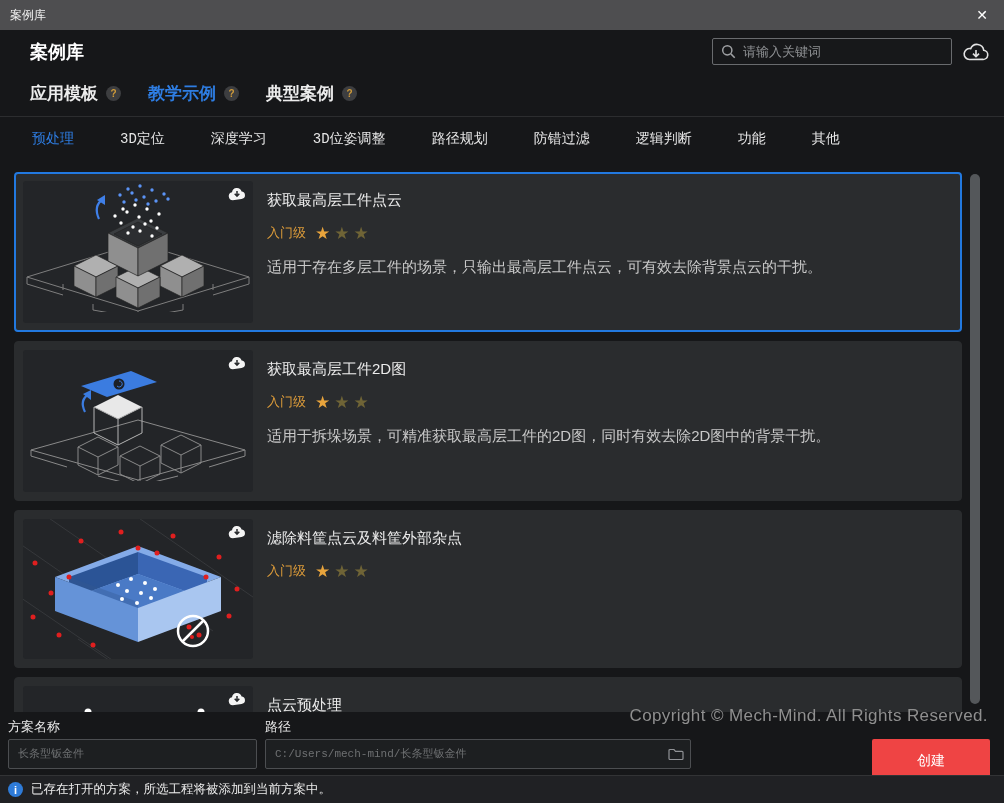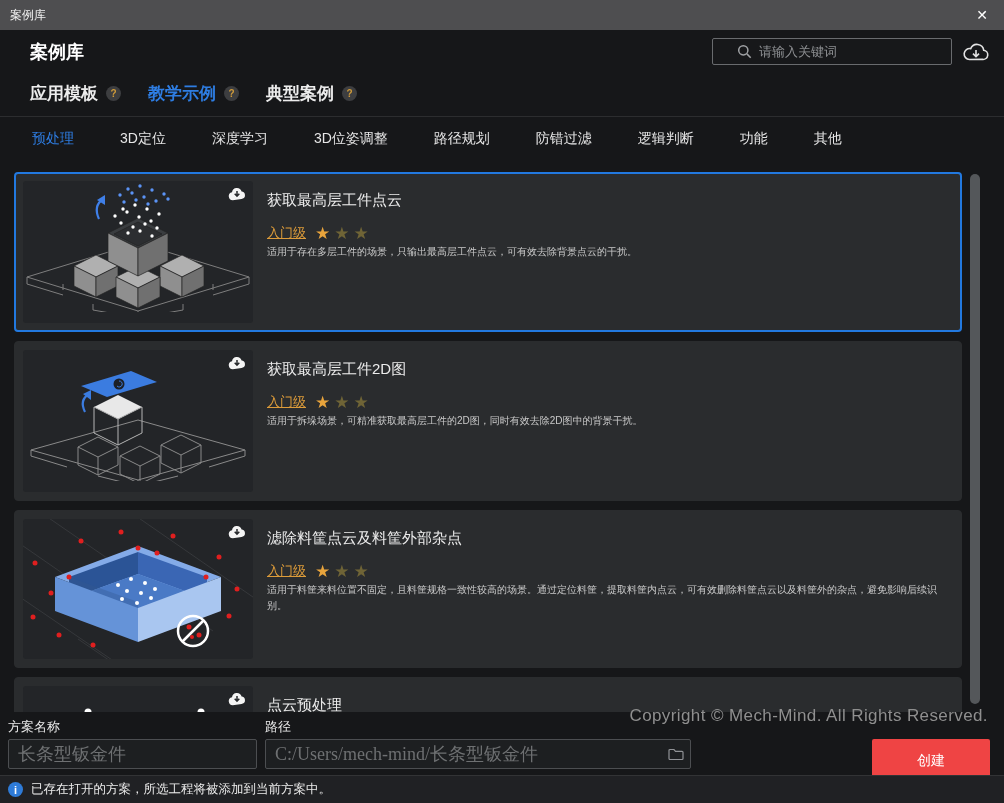--- a/index.html
+++ b/index.html
@@ -9,58 +9,58 @@
     background:#161719;
     font-family:"Liberation Sans","DejaVu Sans",sans-serif;
     color:#ececec;
   }
   
   .titlebar { position:absolute; left:0; top:0; width:1004px; height:30px; background:#4e4e50; }
   .tb-title { position:absolute; left:10px; top:0; line-height:30px; font-size:12px; color:#f2f2f2; }
   .tb-close { position:absolute; right:0; top:0; width:44px; height:30px; display:flex; align-items:center; justify-content:center; color:#ffffff; font-size:14px; cursor:pointer; }
   
   .header-title { position:absolute; left:30px; top:40px; font-size:18px; font-weight:bold; color:#ffffff; }
-  .search-box { position:absolute; right:52px; top:38px; width:240px; height:27px; border:1px solid #696b6e; border-radius:2px; display:flex; align-items:center; padding:0 24px; gap:7px; background:#17181a; }
+  .search-box { position:absolute; right:52px; top:38px; width:240px; height:27px; border:1px solid #696b6e; border-radius:2px; display:flex; align-items:center; padding:0 8px; gap:7px; background:#17181a; }
   .search-box input { flex:1; min-width:0; background:transparent; border:none; outline:none; color:#dddddd; font-size:13px; font-family:inherit; }
   .search-box input::placeholder { color:#8e9093; }
   .cloud-btn { position:absolute; right:12px; top:38px; width:32px; height:27px; display:flex; align-items:center; justify-content:center; cursor:pointer; }
   
   .tabs { position:absolute; left:30px; top:82px; display:flex; gap:27px; align-items:center; }
   .tab { display:flex; align-items:center; gap:8px; cursor:pointer; }
   .tab-label { font-size:17px; font-weight:bold; color:#ededed; }
   .tab.active .tab-label { color:#2e7de2; }
   .help-badge { width:15px; height:15px; border-radius:50%; background:#3d3e40; color:#cf9b3a; font-size:10px; font-weight:bold; display:flex; align-items:center; justify-content:center; }
   
-  .subtabs { position:absolute; left:0; right:0; top:116px; height:44px; border-top:1px solid #2c2d2f; display:flex; align-items:center; padding-left:32px; gap:46px; }
+  .subtabs { position:absolute; left:0; right:0; top:116px; height:44px; border-top:1px solid #2c2d2f; display:flex; align-items:center; padding-left:32px; gap:46px;font-family:Liberation Mono, monospace; }
   .subtab { font-size:14px; color:#e6e6e6; cursor:pointer; white-space:nowrap; }
   .subtab.active { color:#2e7de2; }
   
   .card-list { position:absolute; left:14px; top:172px; width:948px; height:540px; overflow:hidden; }
   .card { position:relative; height:160px; background:#2a2c2e; border:1px solid #2a2c2e; border-radius:4px; margin-bottom:9px; padding:8px; display:flex; cursor:pointer; }
   .card.selected { border:2px solid #2279e0; padding:7px; }
   .card.tall { height:158px;justify-content:center; }
   .thumb { width:230px; align-self:stretch; background:#232528; border-radius:3px; position:relative; flex-shrink:0; overflow:hidden; }
   .cloud-badge { position:absolute; top:6px; right:7px; cursor:pointer; }
   .card-body { flex:1; min-width:0; padding:10px 4px 0 14px; }
   .card-title { font-size:15px; color:#ececec; }
   .rating { margin-top:14px; display:flex; align-items:center; gap:9px; }
-  .level { font-size:13px; color:#dd9c3a;text-decoration:underline; }
+  .level { font-size:13px; color:#dd9c3a; }
   .stars { display:inline-flex; gap:4px; font-size:17px; line-height:1; }
   .star-filled { color:#e8a43c; }
   .star-dim { color:#6f6436; }
-  .desc { margin-top:2px; font-size:10px; color:#c9c9c9; line-height:1.6; }
+  .desc { margin-top:13px; font-size:15px; color:#c9c9c9; line-height:1.6; }
   
   .scrollbar { position:absolute; left:970px; top:172px; width:10px; height:538px; }
   .scroll-thumb { width:10px; height:530px; margin-top:2px; background:#54575a; border-radius:5px; cursor:pointer; }
   
   .copyright { position:absolute; right:16px; top:706px; font-size:17px; color:#8f8f8f; letter-spacing:0.4px; }
   .f-label1 { position:absolute; left:8px; top:718px; font-size:13px; color:#e9e9e9; }
   .f-label2 { position:absolute; left:265px; top:718px; font-size:13px; color:#e9e9e9; }
   .input-wrap { position:absolute; top:739px; height:30px; background:#1d1f21; border:1px solid #4c4e51; border-radius:2px; display:flex; align-items:center; }
-  .input-wrap input { flex:1; min-width:0; background:transparent; border:none; outline:none; padding:0 9px; color:#c9c9c9; font-size:18px; font-family:Liberation Serif, serif; }
+  .input-wrap input { flex:1; min-width:0; background:transparent; border:none; outline:none; padding:0 9px; color:#c9c9c9; font-size:11px; font-family:Liberation Mono, monospace; }
   .input-wrap input::placeholder { color:#6e7072; }
   .iw-name { left:8px; width:249px; }
   .iw-path { left:265px; width:426px; }
   .folder-btn { width:28px; height:100%; display:flex; align-items:center; justify-content:center; cursor:pointer; }
   .create-btn { position:absolute; right:14px; top:739px; width:118px; height:44px; background:#ef4444; border:none; border-radius:2px; color:#ffffff; font-size:14px; font-family:inherit; cursor:pointer; }
   
   .infobar { position:absolute; left:0; right:0; top:775px; height:28px; background:#202124; border-top:1px solid #323335; display:flex; align-items:center; padding-left:8px; gap:8px; }
   .info-icon { width:15px; height:15px; border-radius:50%; background:#2e7bd8; color:#ffffff; font-size:11px; font-weight:bold; display:flex; align-items:center; justify-content:center; flex-shrink:0; }
   .info-text { font-size:12.5px; color:#ececec; }
 </style>
@@ -302,21 +302,20 @@
     <div class="card-body">
       <div class="card-title">滤除料筐点云及料筐外部杂点</div>
       <div class="rating">
         <span class="level">入门级</span>
         <span class="stars">
             <span class="star-filled">★</span>
             <span class="star-dim">★</span>
             <span class="star-dim">★</span>
           </span>
       </div>
-      <div class="desc">适用于料筐来料位置不固定，且料筐规格一致性较高的场景。通过定位料筐，提取料筐内点云，可有效删除料筐点云以及料筐外的杂点，避免影响后续识别。</div>
     </div>
   </div>
 
   <div class="card">
     <div class="thumb">
       <svg width="230" height="131" viewBox="0 0 230 131">
         <g stroke="#8a8a8a" stroke-width="1">
           <path d="M16,62 L40,44 L65,26 L92,44 L118,62 M40,44 L65,62 L92,44 M16,62 L40,80 L65,62 L92,80 L118,62 M40,80 L65,98 M92,80 L65,98"></path>
           <path d="M128,62 L153,44 L178,26 L205,44 L228,62 M153,44 L178,62 L205,44 M128,62 L153,80 L178,62 L205,80 L228,62 M153,80 L178,98 M205,80 L178,98"></path>
         </g>

